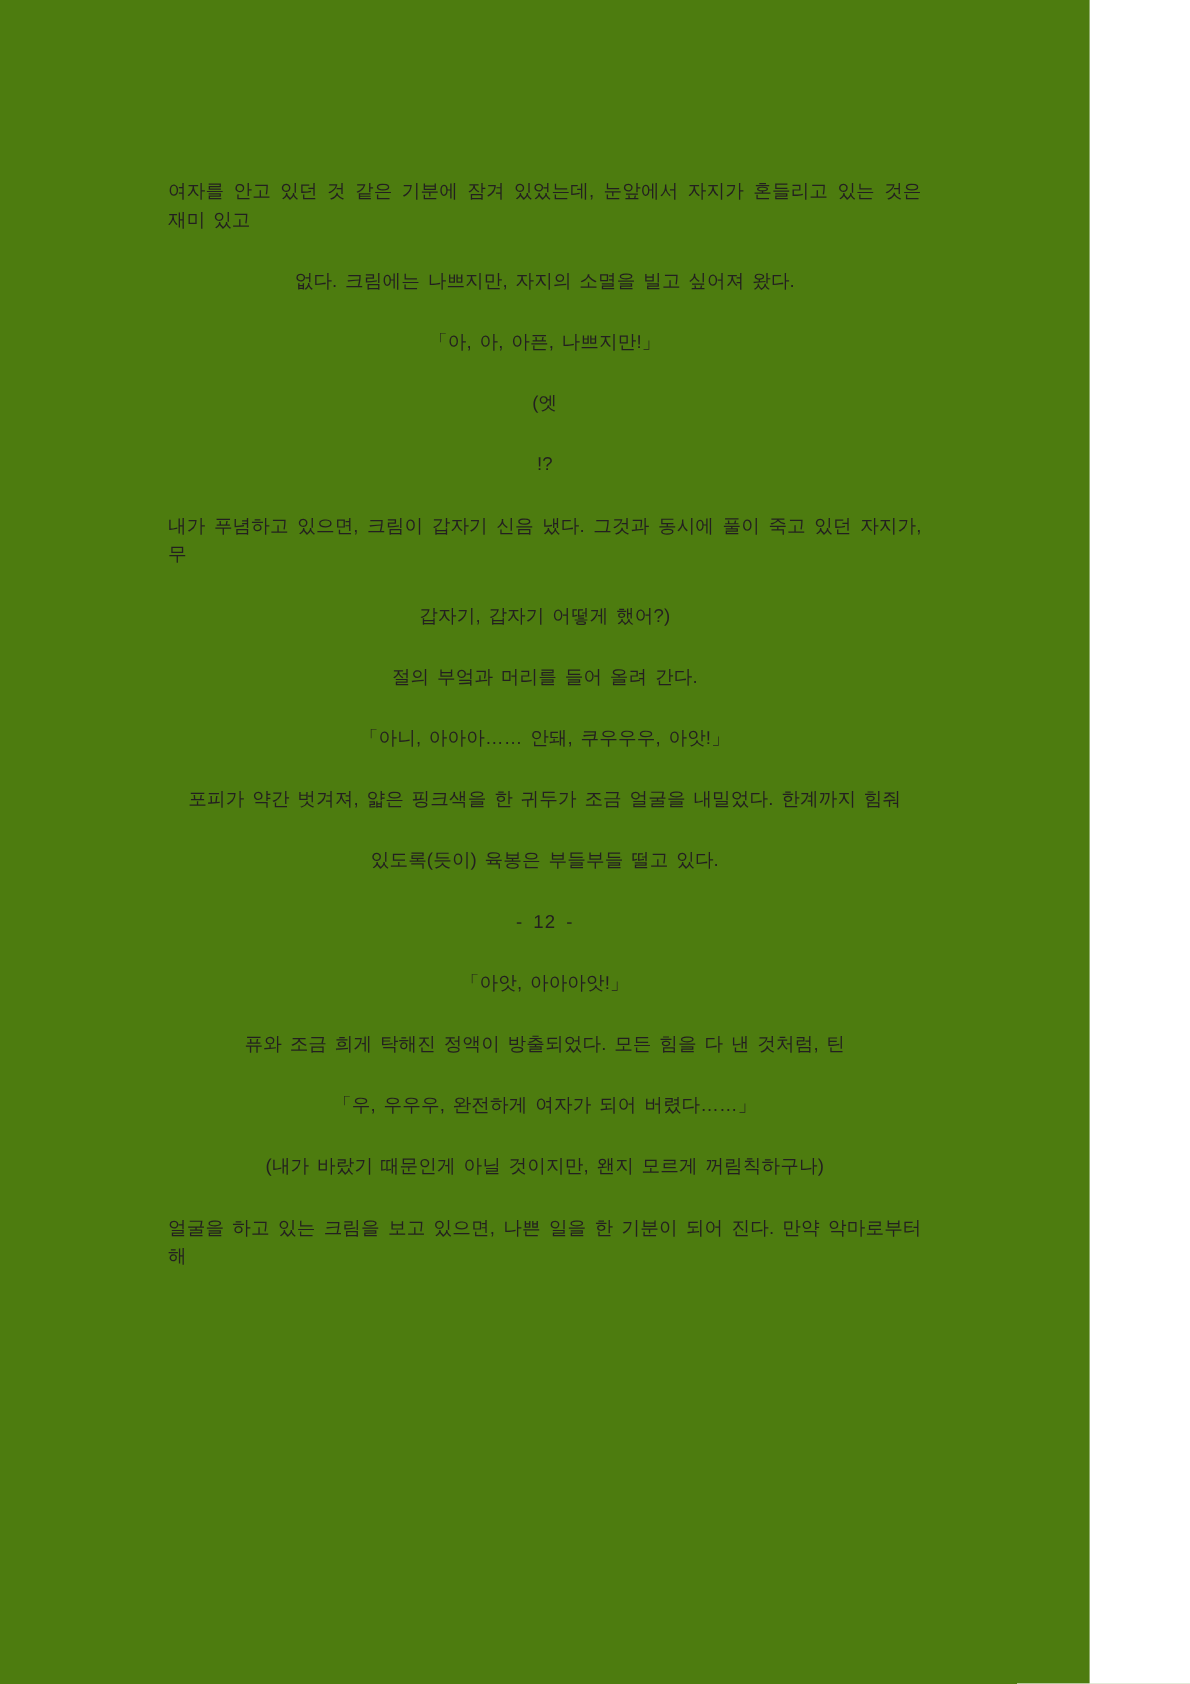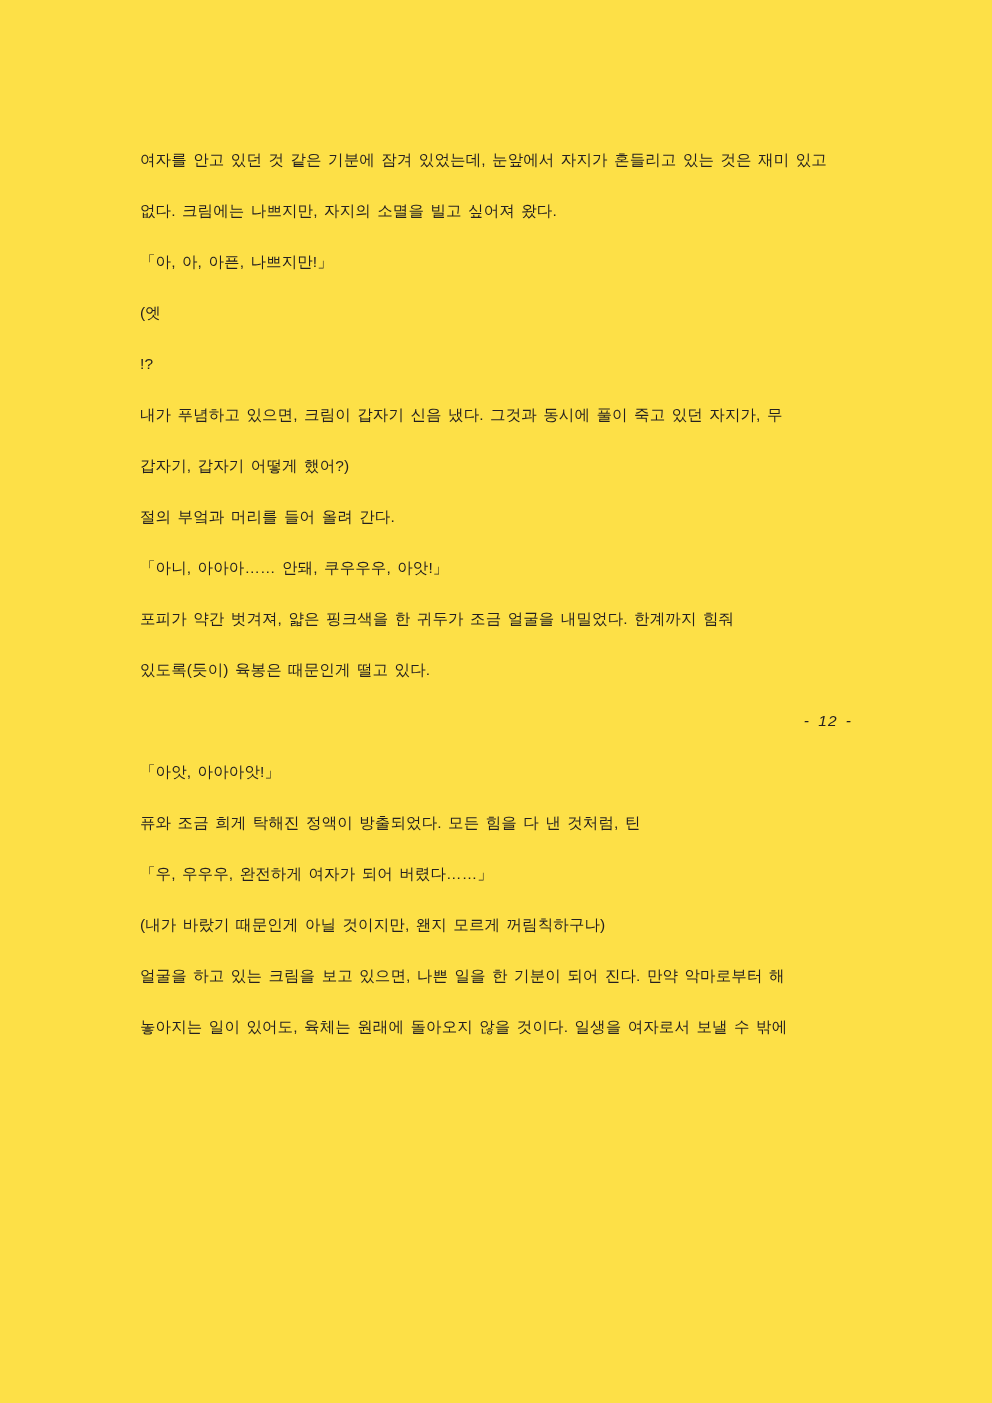--- a/index.html
+++ b/index.html
@@ -7,65 +7,63 @@
     padding: 0;
     background: #ffffff;
   }
   body {
     width: 992px;
     min-height: 1403px;
     font-family: "Liberation Sans", "DejaVu Sans", sans-serif;
     color: #1a1a1a;
   }
   .page {
-    width: 992px;
+    width: 908px;
     min-height: 1403px;
     box-sizing: border-box;
     padding: 148px 140px 60px 140px;
-    background: #fde047;
+    background: #4d7c0f;
   }
   .doc-body {
     display: block;
   }
   .para {
     font-size: 15.5px;
     line-height: 1.55;
     color: #231f20;
     margin: 0 0 27px 0;
     text-align: justify;
     word-spacing: 2px;
     letter-spacing: 0.1px;
   }
   .para.pagenum {
-    text-align: right;
+    text-align: center;
     letter-spacing: 1px;
     word-spacing: 3px;
-    font-style: italic;
   }
   .para.short {
-    text-align: left;
+    text-align: center;
   }
 </style>
 </head>
 <body>
 
 <div class="page">
   <div class="doc-body" id="doc-body">
       <p class="para">여자를 안고 있던 것 같은 기분에 잠겨 있었는데, 눈앞에서 자지가 혼들리고 있는 것은 재미 있고</p>
       <p class="para short">없다. 크림에는 나쁘지만, 자지의 소멸을 빌고 싶어져 왔다.</p>
       <p class="para short">「아, 아, 아픈, 나쁘지만!」</p>
       <p class="para short">(엣</p>
       <p class="para short">!?</p>
       <p class="para">내가 푸념하고 있으면, 크림이 갑자기 신음 냈다. 그것과 동시에 풀이 죽고 있던 자지가, 무</p>
       <p class="para short">갑자기, 갑자기 어떻게 했어?)</p>
       <p class="para short">절의 부엌과 머리를 들어 올려 간다.</p>
       <p class="para short">「아니, 아아아…… 안돼, 쿠우우우, 아앗!」</p>
       <p class="para short">포피가 약간 벗겨져, 얇은 핑크색을 한 귀두가 조금 얼굴을 내밀었다. 한계까지 힘줘</p>
-      <p class="para short">있도록(듯이) 육봉은 때문인게 떨고 있다.</p>
+      <p class="para short">있도록(듯이) 육봉은 부들부들 떨고 있다.</p>
       <p class="para pagenum">- 12 -</p>
       <p class="para short">「아앗, 아아아앗!」</p>
       <p class="para short">퓨와 조금 희게 탁해진 정액이 방출되었다. 모든 힘을 다 낸 것처럼, 틴</p>
       <p class="para short">「우, 우우우, 완전하게 여자가 되어 버렸다……」</p>
       <p class="para short">(내가 바랐기 때문인게 아닐 것이지만, 왠지 모르게 꺼림칙하구나)</p>
       <p class="para">얼굴을 하고 있는 크림을 보고 있으면, 나쁜 일을 한 기분이 되어 진다. 만약 악마로부터 해</p>
-      <p class="para">놓아지는 일이 있어도, 육체는 원래에 돌아오지 않을 것이다. 일생을 여자로서 보낼 수 밖에</p>
     </div>
 </div>
 
 </body></html>

